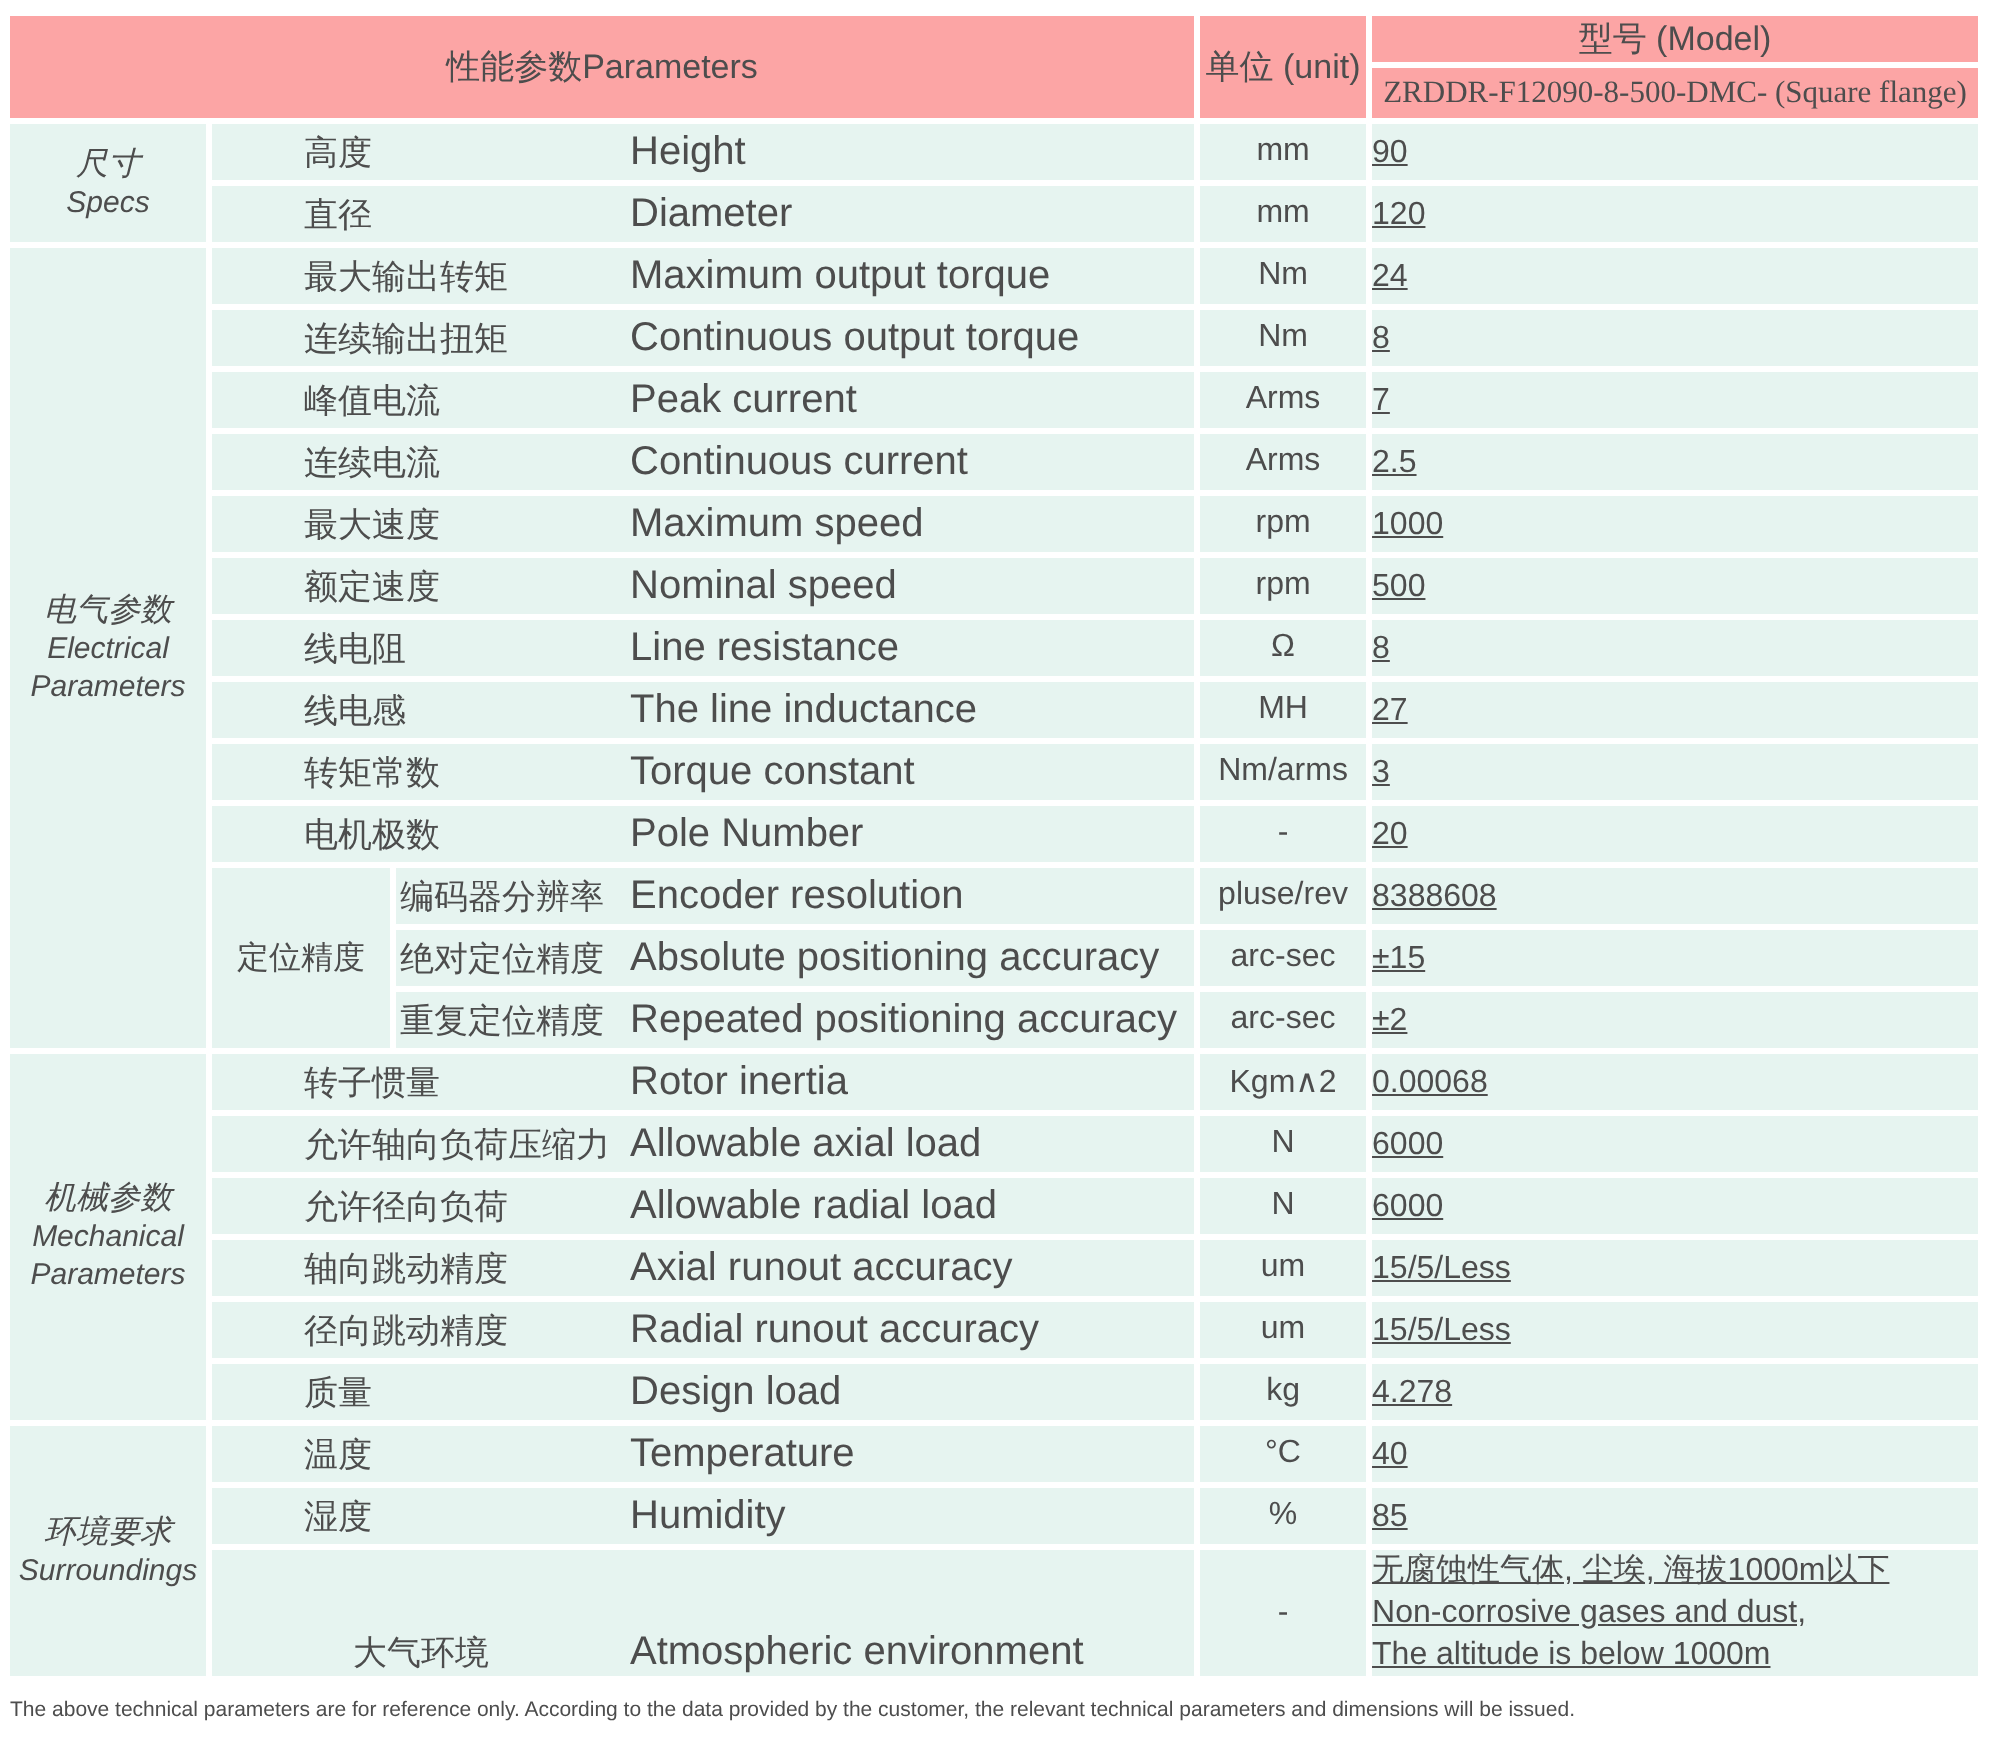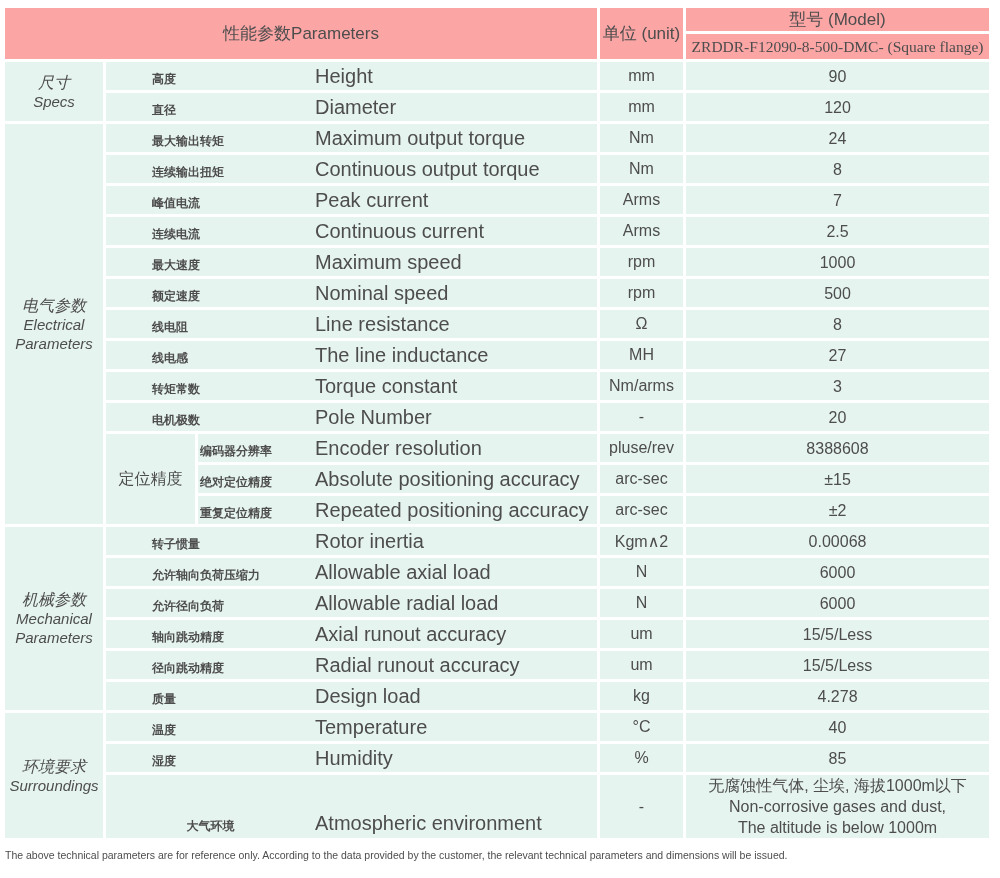--- a/index.html
+++ b/index.html
@@ -27,27 +27,27 @@
   tr.r { height:28px; }
   tr.r-tall { height:62px; }
   tr.hdr-a { height:22px; }
   tr.hdr-b { height:25px; }
 
   td.section { text-align:center; font-size:16px; line-height:19px;font-style:italic; }
   td.section .sec-en { font-size:15px; }
   td.group { text-align:center; font-size:16px;margin-top:37px; }
 
   td.label { font-size:16px; white-space:nowrap; }
-  td.label .cn { display:inline-block; margin-left:46px; width:163px; font-size:12px;font-weight:bold; }
+  td.label .cn { display:inline-block; margin-left:46px; width:163px; font-size:17px; }
   td.label .en { font-size:20px; }
   td.label.sub .cn { margin-left:2px; width:115px; }
   td.label.atmo .cn { margin-left:0; width:209px; text-align:center;margin-top:40px; }
 
   td.unit  { text-align:center; font-size:16px; }
-  td.value { text-align:center; font-size:16px; white-space:pre-line; line-height:21px; }
+  td.value { font-size:16px; white-space:pre-line; line-height:21px;text-decoration:underline; }
 
   .footer { margin:7px 0 0 5px; font-size:10.5px; line-height:14px; color:#4d4d4d; }
   .footer .f-cn { margin-bottom:1px; }
 </style>
 </head>
 <body>
 
 <table class="spec">
   <colgroup>
     <col class="c-section">

